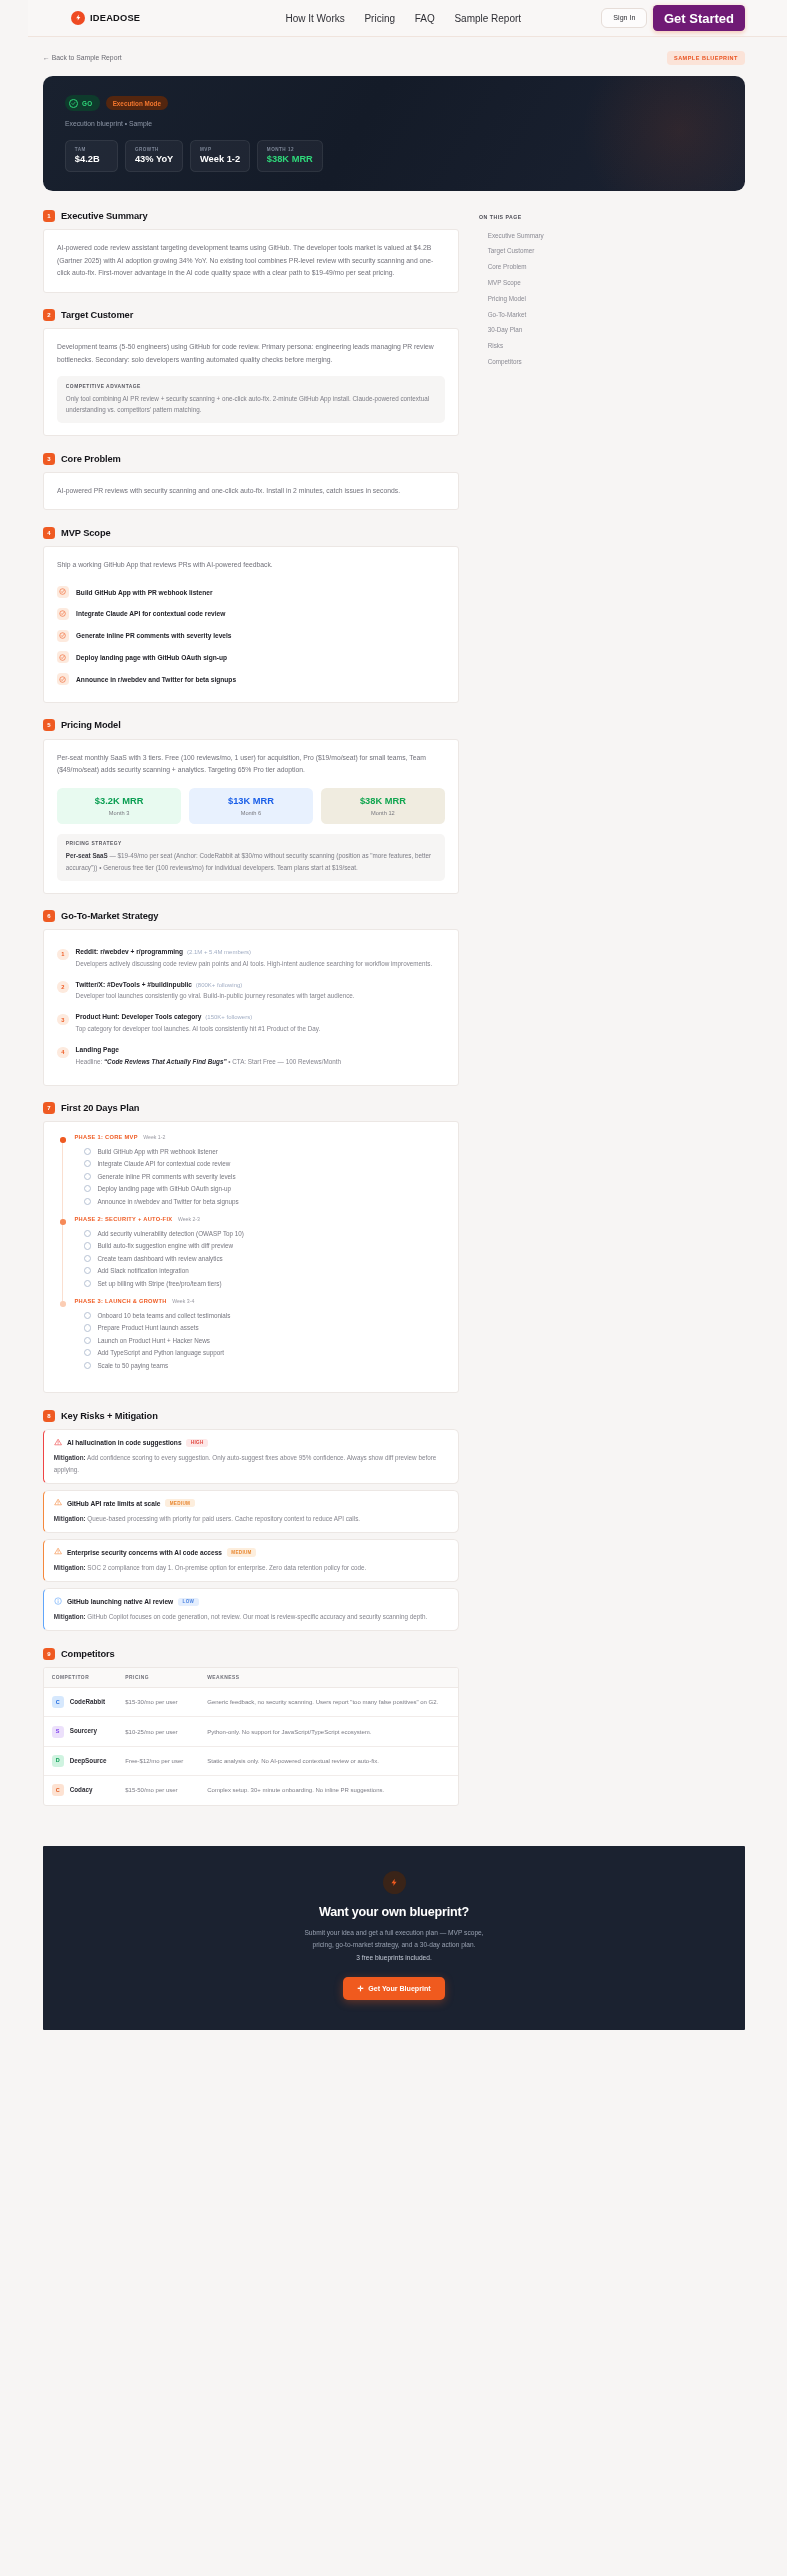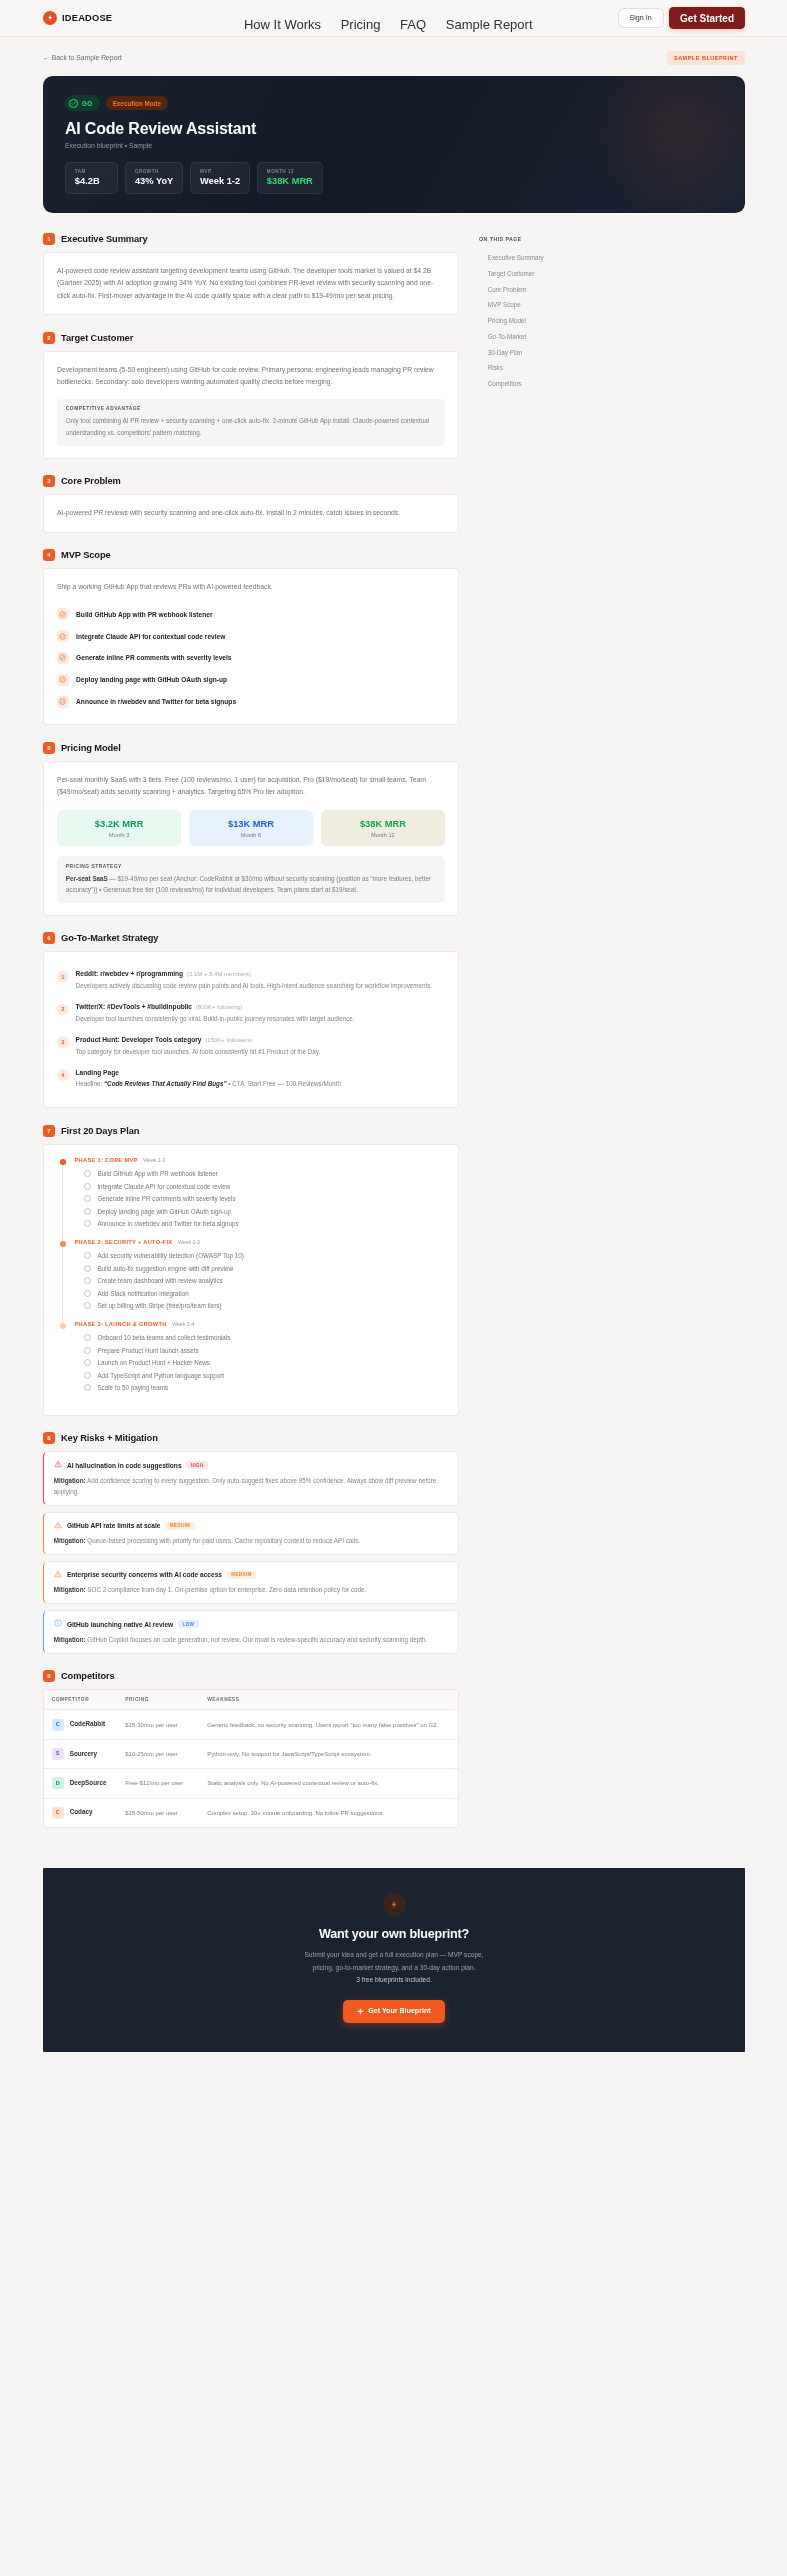--- a/index.html
+++ b/index.html
@@ -11,46 +11,48 @@
     -webkit-font-smoothing: antialiased;
   }
   a { text-decoration: none; color: inherit; }
 
   
   .nav {
     height: 37px;
     background: #f9f7f6;
     border-bottom: 0.5px solid #f0e4dd;
     display: flex;
+    align-items: center;
     padding: 17px 43px;
     position: relative;
+    margin-left: 28px;
   }
   .brand { display: flex; align-items: center; gap: 4.9px; }
   .brand-mark {
     width: 14.2px; height: 14.2px; border-radius: 50%;
     background: #ef4b22; position: relative; flex: none;
     display: flex; align-items: center; justify-content: center;
   }
   .brand-mark svg { display: block; }
   .brand-name {
     font-size: 9.3px; font-weight: 700; letter-spacing: 0.2px; color: #141417;
   }
   .nav-links {
     position: absolute; left: 50%; transform: translateX(-52%);
     display: flex; gap: 19.7px;
   }
-  .nav-links a { font-size: 13px; color: #2f2f35; }
+  .nav-links a { font-size: 10px; color: #2f2f35; }
   .nav-right { margin-left: auto; display: flex; align-items: center; gap: 5.5px; }
   .btn-signin {
     font-size: 7.1px; color: #2f2f35; padding: 4.9px 11px;
     border: 0.5px solid #e6ddd8; border-radius: 6px; background: #fdfcfc;
   }
   .btn-started {
-    font-size: 10px; color: #fff; padding: 5.5px 11px;
-    border-radius: 4.4px; background: #7f1d1d; font-weight: 600;
+    font-size: 13px; color: #fff; padding: 5.5px 11px;
+    border-radius: 4.4px; background: #701a75; font-weight: 600;
     box-shadow: 0 1.1px 4.4px rgba(240,90,30,.28);
   }
 
   
   .subbar {
     padding: 14.2px 43px 11px;
     display: flex; align-items: center;
   }
   .back-link { font-size: 6.8px; color: #6a6a72; }
   .sample-pill {
@@ -292,21 +294,20 @@
       <span class="badge-go">
         <span class="circ">
           <svg width="4.9" height="4.9" viewBox="0 0 24 24">
               <path d="M4 12l6 6L20 6" fill="none" stroke="#2fd87a" stroke-width="3.5" stroke-linecap="round" stroke-linejoin="round"></path>
             </svg>
         </span>
         <span>GO</span>
       </span>
       <span class="badge-mode">Execution Mode</span>
     </div>
-    <h1>AI Code Review Assistant</h1>
     <div class="hero-sub">Execution blueprint • Sample</div>
     <div class="stats">
       <div class="stat">
         <div class="stat-label">TAM</div>
         <div class="stat-value">$4.2B</div>
       </div>
       <div class="stat">
         <div class="stat-label">GROWTH</div>
         <div class="stat-value">43% YoY</div>
       </div>

